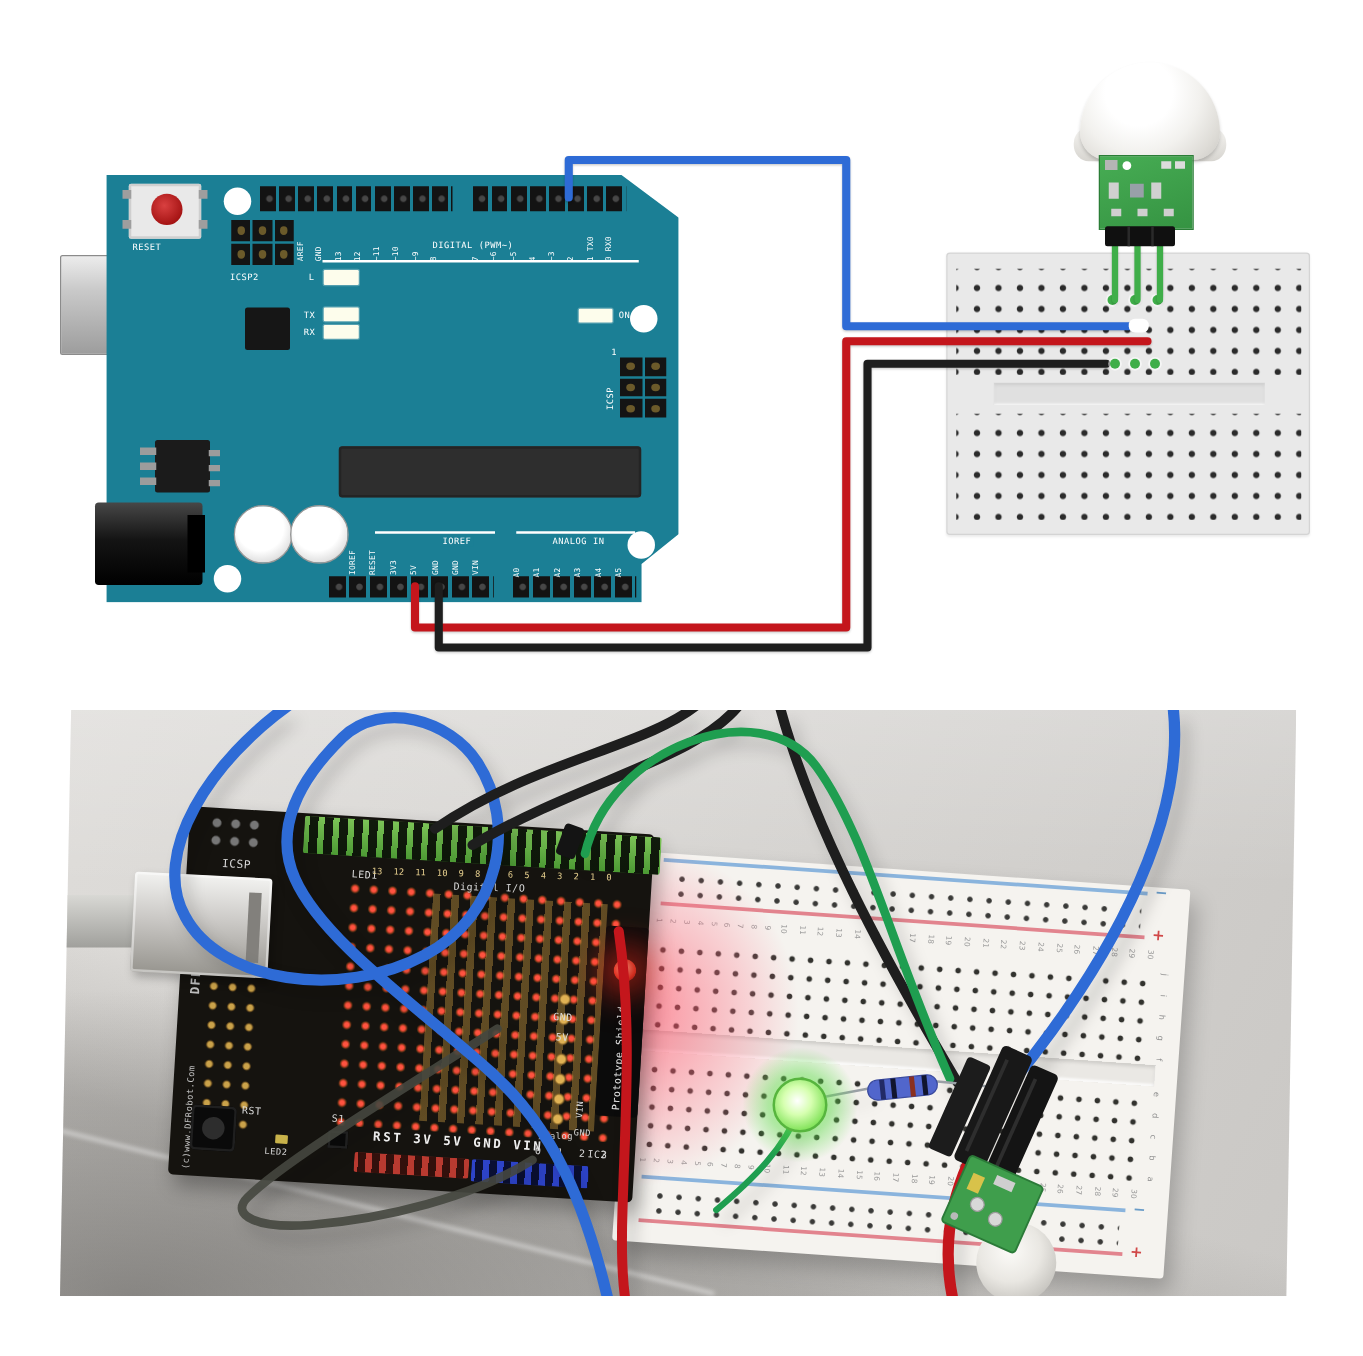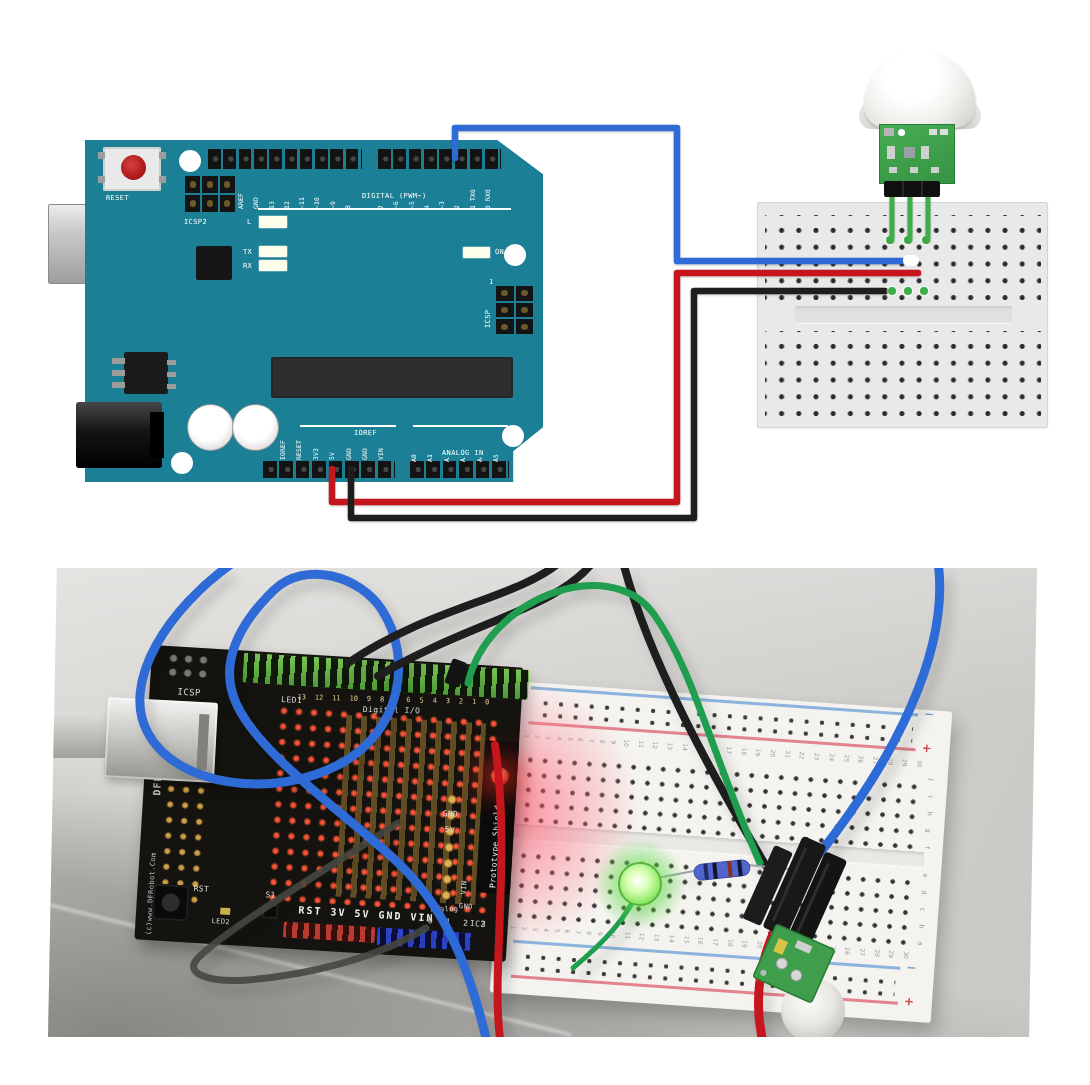--- a/index.html
+++ b/index.html
@@ -225,21 +225,21 @@
         <span>7</span>
         <span>~6</span>
         <span>~5</span>
         <span>4</span>
         <span>~3</span>
         <span>2</span>
         <span>1 TX0</span>
         <span>0 RX0</span>
       </div>
     <div class="abs wline" style="left:258px;top:208px;width:253px;"></div>
-    <div class="abs lbl" style="left:362px;top:192px;">DIGITAL (PWM~)</div>
+    <div class="abs lbl" style="left:346px;top:192px;">DIGITAL (PWM~)</div>
 
     <div class="abs lbl" style="left:247px;top:218px;">L</div>
     <div class="abs ledrect" style="left:259px;top:216px;width:28px;height:12px;"></div>
     <div class="abs lbl" style="left:243px;top:248px;">TX</div>
     <div class="abs ledrect" style="left:259px;top:246px;width:28px;height:11px;"></div>
     <div class="abs lbl" style="left:243px;top:262px;">RX</div>
     <div class="abs ledrect" style="left:259px;top:260px;width:28px;height:11px;"></div>
     <div class="abs ledrect" style="left:463px;top:247px;width:27px;height:11px;"></div>
     <div class="abs lbl" style="left:495px;top:248px;text-align:center;">ON</div>
 
@@ -270,21 +270,21 @@
         <span>A0</span>
         <span>A1</span>
         <span>A2</span>
         <span>A3</span>
         <span>A4</span>
         <span>A5</span>
       </div>
     <div class="abs wline" style="left:300px;top:425px;width:96px;"></div>
     <div class="abs lbl" style="left:352px;top:429px;background:var(--board_teal);padding:0 2px;">IOREF</div>
     <div class="abs wline" style="left:413px;top:425px;width:95px;"></div>
-    <div class="abs lbl" style="left:440px;top:449px;background:var(--board_teal);padding:0 2px;text-align:center;">ANALOG IN</div>
+    <div class="abs lbl" style="left:440px;top:429px;background:var(--board_teal);padding:0 2px;text-align:center;">ANALOG IN</div>
 
     <div class="abs" id="dbb"></div>
     <div class="abs holefield" id="dbb-top"></div>
     <div class="abs holefield" id="dbb-bot"></div>
     <div class="abs" id="dbb-ch"></div>
     <div class="abs hgreen" style="left:886px;top:236px;"></div>
     <div class="abs hgreen" style="left:904px;top:236px;"></div>
     <div class="abs hgreen" style="left:922px;top:236px;"></div>
 
     <svg class="abs" id="dsvg" viewBox="0 0 1090 545">

